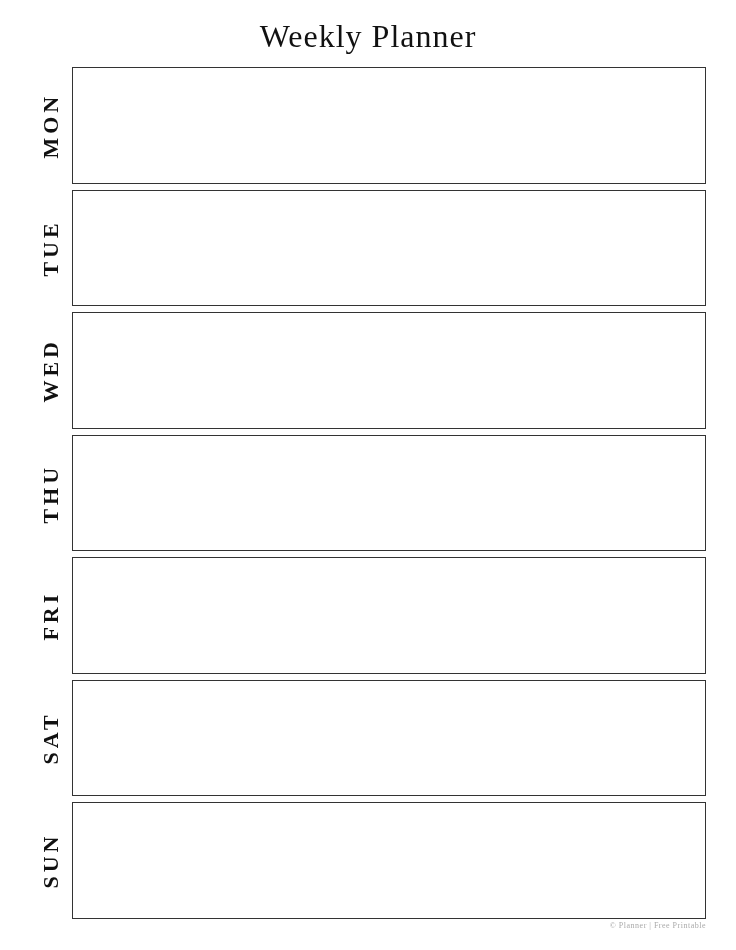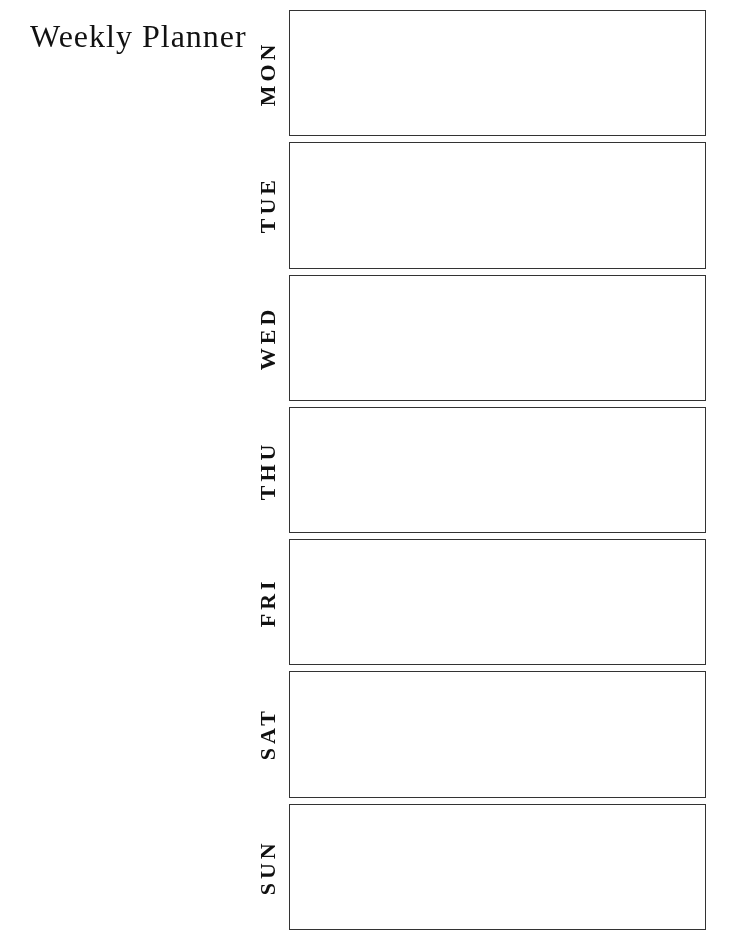--- a/index.html
+++ b/index.html
@@ -14,21 +14,21 @@
       background: #ffffff;
       font-family: Georgia, 'Times New Roman', serif;
       overflow: hidden;
     }
 
     .page {
       width: 736px;
       height: 950px;
       padding: 10px 30px 20px 30px;
       display: flex;
-      flex-direction: row;
+      flex-direction: column;
     }
 
     .title {
       text-align: center;
       font-size: 32px;
       font-weight: normal;
       font-family: Georgia, serif;
       padding: 8px 0 12px 0;
       color: #111;
       letter-spacing: 1px;
@@ -110,13 +110,14 @@
       <div class="day-row">
         <div class="day-label">SAT</div>
         <div class="day-box" contenteditable="true" style=""></div>
       </div>
       <div class="day-row">
         <div class="day-label">SUN</div>
         <div class="day-box" contenteditable="true" style=""></div>
       </div>
     </div>
 
+  <div class="watermark">© Planner | Free Printable</div>
 </div>
 
 </body></html>

